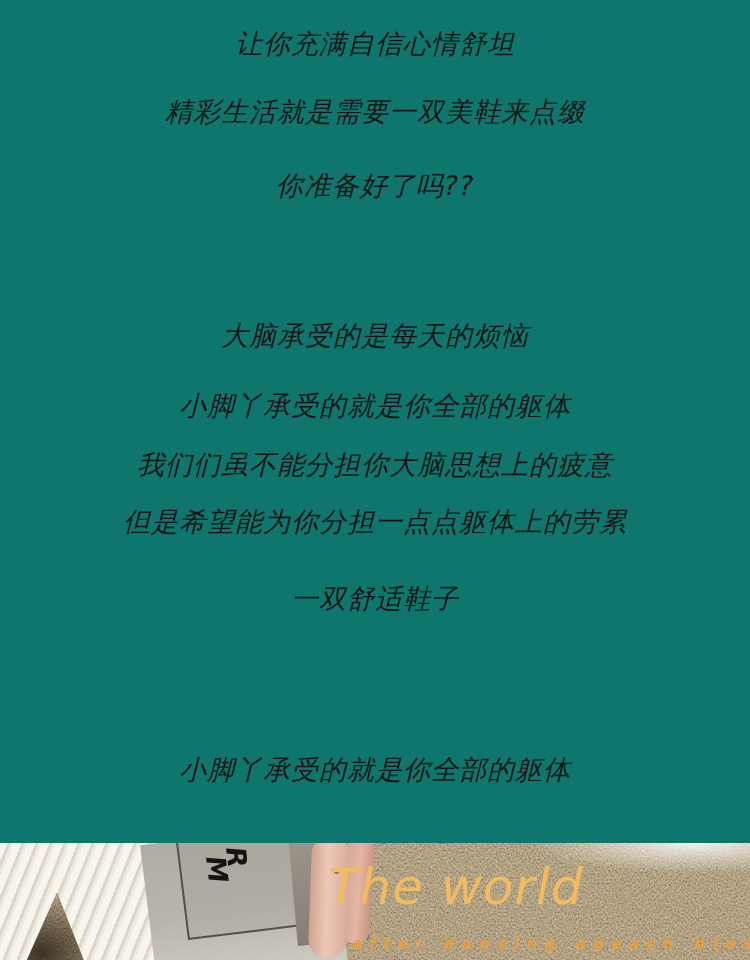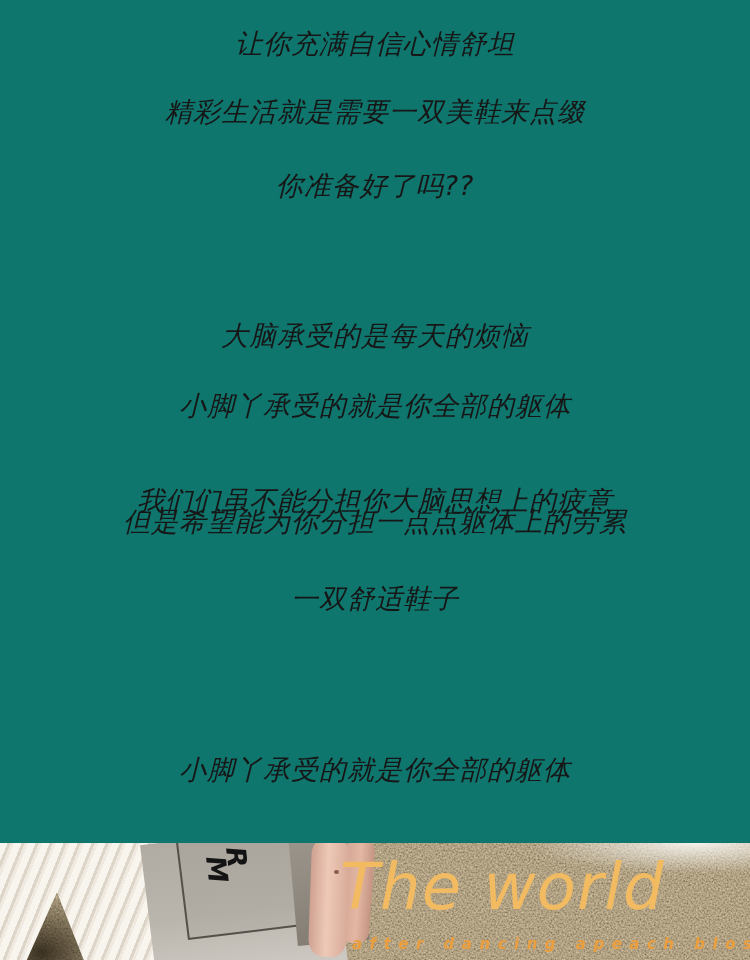--- a/index.html
+++ b/index.html
@@ -63,40 +63,40 @@
   .finger-front{
     position:absolute;left:310px;top:-6px;width:38px;height:120px;z-index:6;
     background:linear-gradient(90deg,#cfa190,#eec9b7 45%,#d8ab99);
     border-radius:15px/18px;transform:rotate(2deg);
   }
   .mole{
     position:absolute;left:334px;top:27px;width:5px;height:4px;z-index:7;
     background:#875c4a;border-radius:50%;
   }
   .hero-headline{
-    position:absolute;left:340px;top:2px;z-index:8;
-    font-size:64px;line-height:84px;font-weight:400;
+    position:absolute;left:328px;top:2px;z-index:8;
+    font-size:50px;line-height:84px;font-weight:400;
     letter-spacing:1px;white-space:nowrap;
   }
   .hero-tagline{
     position:absolute;left:352px;top:92px;z-index:8;
     font-size:15px;font-weight:bold;letter-spacing:7.5px;white-space:nowrap;
   }
 </style>
 </head>
 <body>
 
 <div class="page">
 
   <div class="copy-line" style="top:28px">让你充满自信心情舒坦</div>
   <div class="copy-line" style="top:96px">精彩生活就是需要一双美鞋来点缀</div>
   <div class="copy-line" style="top:170px">你准备好了吗??</div>
   <div class="copy-line" style="top:320px">大脑承受的是每天的烦恼</div>
   <div class="copy-line" style="top:390px">小脚丫承受的就是你全部的躯体</div>
-  <div class="copy-line" style="top:485px">我们们虽不能分担你大脑思想上的疲意</div>
+  <div class="copy-line" style="top:449px">我们们虽不能分担你大脑思想上的疲意</div>
   <div class="copy-line" style="top:506px">但是希望能为你分担一点点躯体上的劳累</div>
   <div class="copy-line" style="top:583px">一双舒适鞋子</div>
   <div class="copy-line" style="top:754px">小脚丫承受的就是你全部的躯体</div>
 
   <div class="photo">
 
     <svg class="carpet" width="750" height="117" viewBox="0 0 750 117" preserveAspectRatio="none">
       <defs>
         <filter id="grain" x="0" y="0" width="100%" height="100%">
           <feTurbulence type="fractalNoise" baseFrequency="0.55" numOctaves="3" seed="7"></feTurbulence>

